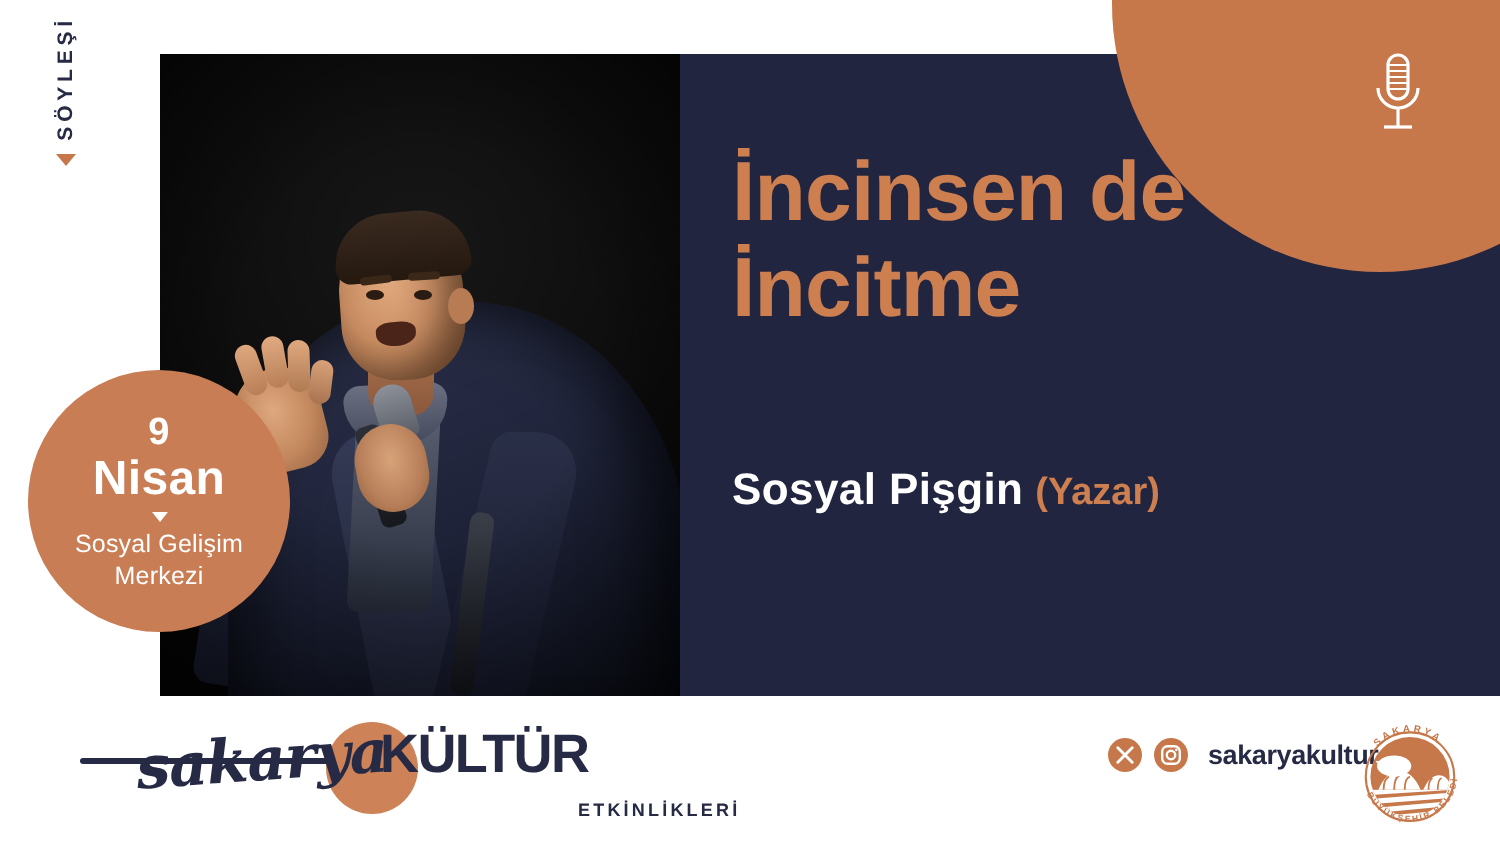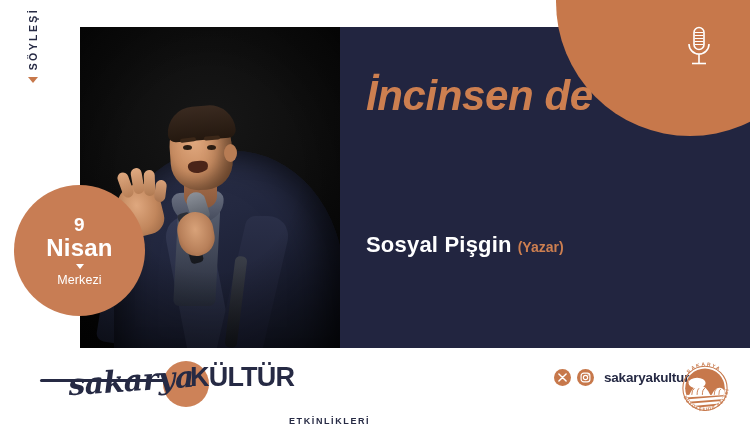--- a/index.html
+++ b/index.html
@@ -348,38 +348,38 @@
     left: 366px;
     top: 72px;
     width: 360px;
     z-index: 5;
     color: #cd7f50;
     font-size: 42px;
     font-weight: bold;
     line-height: 1.14;
     letter-spacing: -0.4px;
   }
-  .headline .ln { display: block; font-style: italic; }
+  .headline .ln { display: block; }
 
   .speaker-line {
     position: absolute;
     left: 366px;
     top: 232px;
     z-index: 5;
     white-space: nowrap;
   }
   .speaker-name {
     color: #ffffff;
     font-size: 22px;
     font-weight: bold;
     letter-spacing: .2px;
   }
   .speaker-role {
     color: #cd7f50;
-    font-size: 14px;
+    font-size: 19px;
     font-weight: bold;
     margin-left: 6px;
   }
 
   
   .footer {
     position: absolute;
     left: 0;
     top: 348px;
     width: 750px;
@@ -441,21 +441,20 @@
   .brand-sanat { top: 33px; }
   .brand-etkinlikleri {
     position: absolute;
     left: 249px;
     top: 43px;
     font-size: 9px;
     font-weight: bold;
     letter-spacing: 1.6px;
     color: #262a44;
     z-index: 3;
-    margin-top: 16px;
   }
 
   
   .social {
     position: absolute;
     left: 554px;
     top: 21px;
     display: flex;
     align-items: center;
     gap: 6px;
@@ -546,25 +545,27 @@
 
   <div class="side-label">
     <span class="side-label-text">SÖYLEŞİ</span>
     <span class="side-label-tri"></span>
   </div>
 
   <div class="date-circle">
     <div class="date-day">9</div>
     <div class="date-month">Nisan</div>
     <div class="date-sep"></div>
+    <div class="date-detail">Sosyal Gelişim</div>
     <div class="date-detail">Merkezi</div>
   </div>
 
   <div class="headline">
     <span class="ln">İncinsen de</span>
+    <span class="ln">İncitme</span>
   </div>
 
   <div class="speaker-line">
     <span class="speaker-name">Sosyal Pişgin</span><span class="speaker-role">(Yazar)</span>
   </div>
 
   <div class="footer">
 
     <div class="brand">
       <span class="brand-swoosh"></span>

